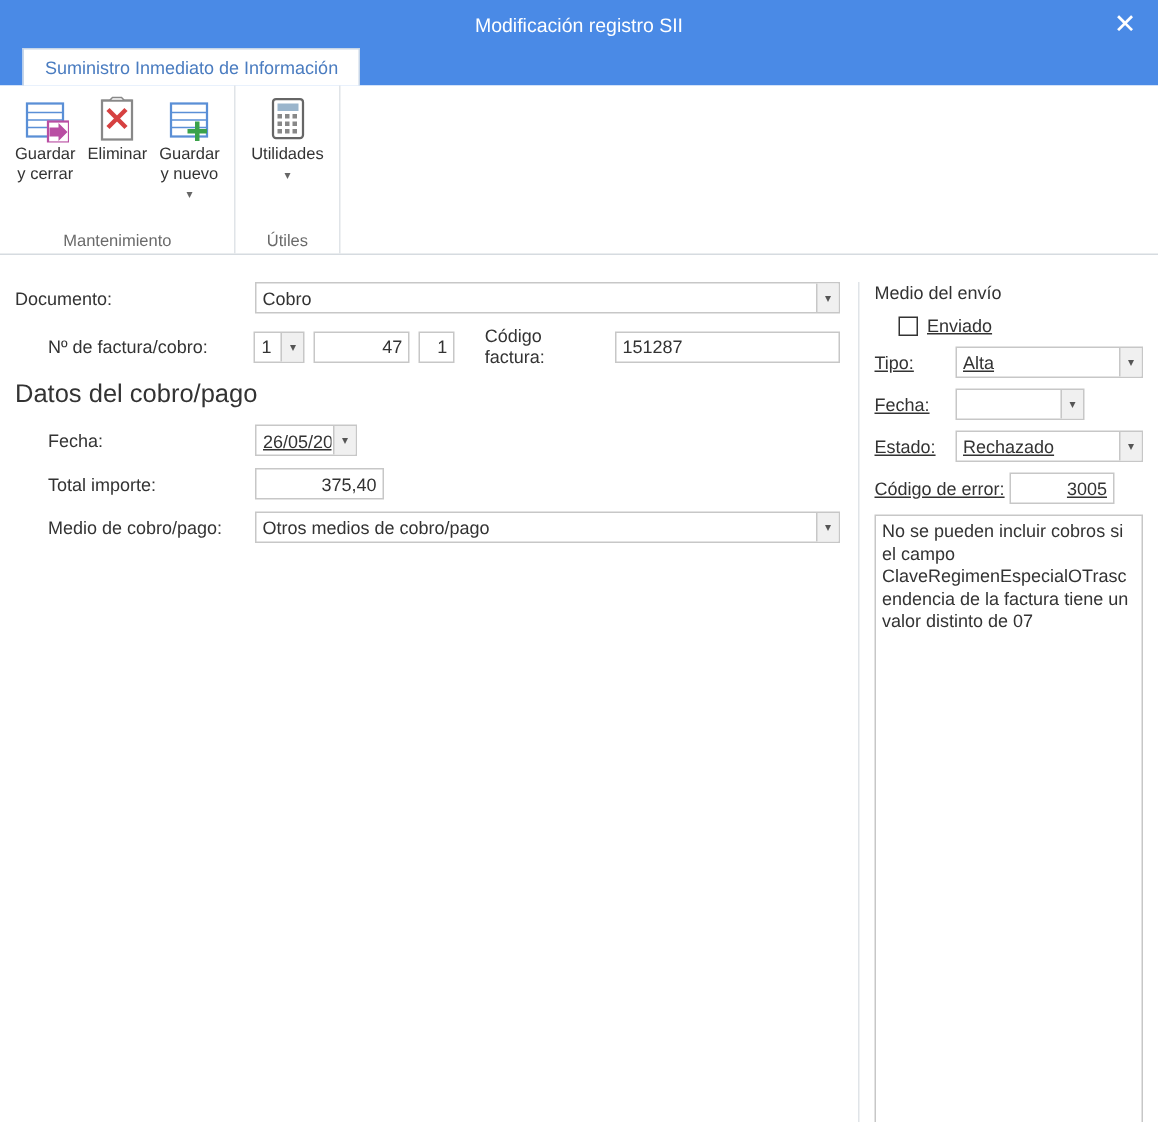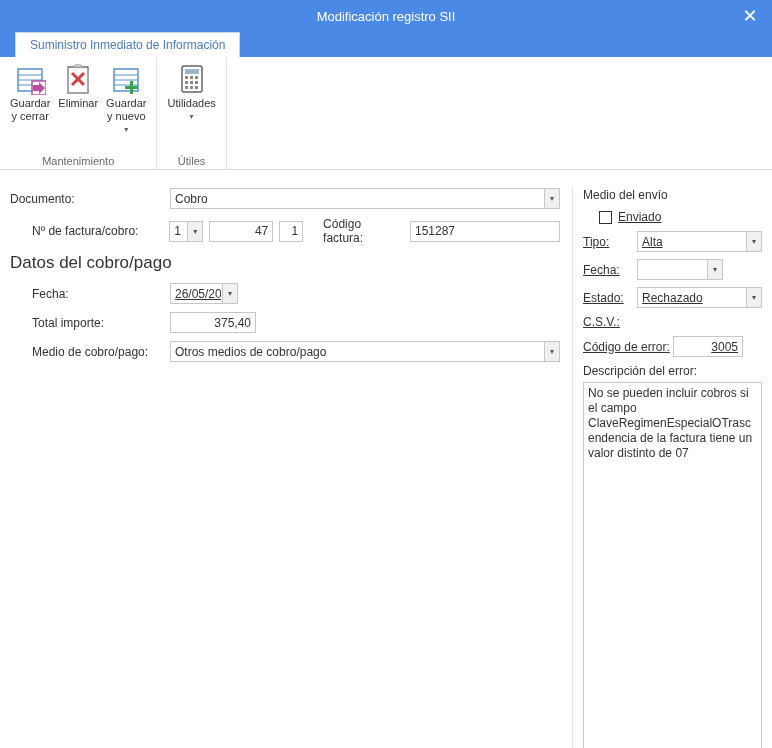--- a/index.html
+++ b/index.html
@@ -325,26 +325,22 @@
     </div>
 
     <div class="side-row">
       <div class="side-row-label">Estado:</div>
       <div class="with-dropdown" style="flex:1;">
         <input type="text" style="width: 100%;" value="Rechazado">
         <div class="dd-btn">▾</div>
       </div>
     </div>
 
-    <div class="side-row">
-      <div class="side-row-label">C.S.V.:</div>
-    </div>
 
     <div class="side-row">
       <div class="side-row-label-wide">Código de error:</div>
       <input type="text" style="width: 70px; text-align: right;" value="3005">
     </div>
 
-    <div class="side-label" style="margin-bottom:4px;">Descripción del error:</div>
 
     <textarea class="desc-textarea" style="">No se pueden incluir cobros si el campo ClaveRegimenEspecialOTrascendencia de la factura tiene un valor distinto de 07</textarea>
   </div>
 </div>
 
 </body></html>

